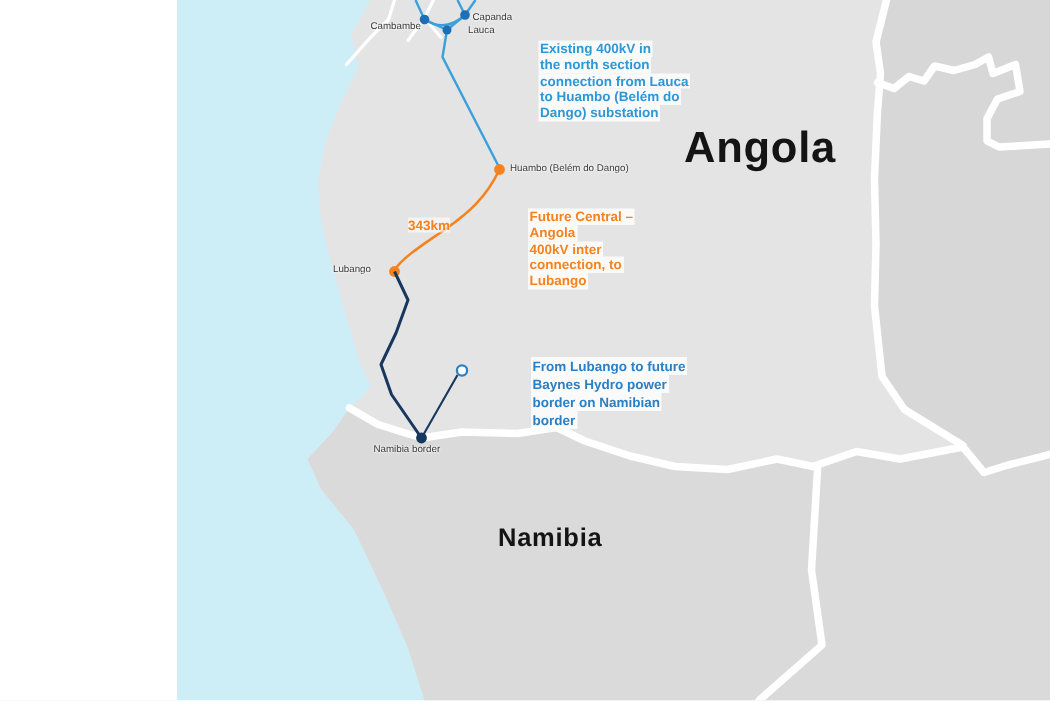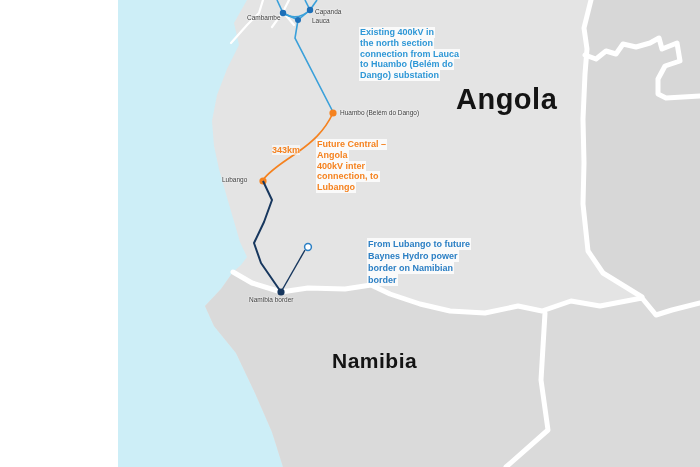--- a/index.html
+++ b/index.html
@@ -13,21 +13,21 @@
   .city{
     font-size:6.5px;color:#3a3a3a;letter-spacing:0;
     text-shadow:0 0 2px #fff,0 0 2px #fff;
   }
   .country{
     font-size:29px;font-weight:700;color:#141414;letter-spacing:0.5px;
   }
   .ann{font-size:9px;font-weight:700;line-height:10.8px;}
   .ann span{display:table;background:rgba(255,255,255,0.82);padding:0 1px;}
   .ann-existing{color:#2e97d6;margin-left:39px;}
-  .ann-future{color:#f5821f;}
+  .ann-future{color:#f5821f;margin-left:36px;}
   .ann-baynes{color:#2b7fc4;line-height:12px;}
   .dist{font-size:9px;font-weight:700;color:#f5821f;background:rgba(255,255,255,0.6);}
 </style>
 </head>
 <body>
 
 <div class="stage">
 
   <svg width="700" height="467" viewBox="0 0 700 467">
 
@@ -90,40 +90,40 @@
   </svg>
 
   <div class="lbl city" style="left:247px;top:14px;">Cambambe</div>
   <div class="lbl city" style="left:312px;top:17px;">Lauca</div>
   <div class="lbl city" style="left:315px;top:8px;">Capanda</div>
   <div class="lbl city" style="left:340px;top:109px;">Huambo (Belém do Dango)</div>
   <div class="lbl city" style="left:222px;top:176px;">Lubango</div>
   <div class="lbl city" style="left:249px;top:296px;">Namibia border</div>
 
   <div class="lbl country" style="left:456px;top:83px;">Angola</div>
-  <div class="lbl country" style="left:332px;top:349px;font-size:21px;">Namibia</div>
+  <div class="lbl country" style="left:332px;top:349px;font-size:17px;">Namibia</div>
 
   <div class="lbl ann ann-existing" style="left:320px;top:27px;width:118px;">
     <span>Existing 400kV in</span>
     <span>the north section</span>
     <span>connection from Lauca</span>
     <span>to Huambo (Belém do</span>
     <span>Dango) substation</span>
   </div>
 
   <div class="lbl dist" style="left:272px;top:145px;">343km</div>
 
   <div class="lbl ann ann-future" style="left:316px;top:139px;width:90px;">
     <span>Future Central –</span>
     <span>Angola</span>
     <span>400kV inter</span>
     <span>connection, to</span>
     <span>Lubango</span>
   </div>
 
-  <div class="lbl ann ann-baynes" style="left:320px;top:238px;width:120px;padding-left:47px;">
+  <div class="lbl ann ann-baynes" style="left:307px;top:238px;width:120px;padding-left:47px;">
     <span>From Lubango to future</span>
     <span>Baynes Hydro power</span>
     <span>border on Namibian</span>
     <span>border</span>
   </div>
 
 </div>
 
 </body></html>

